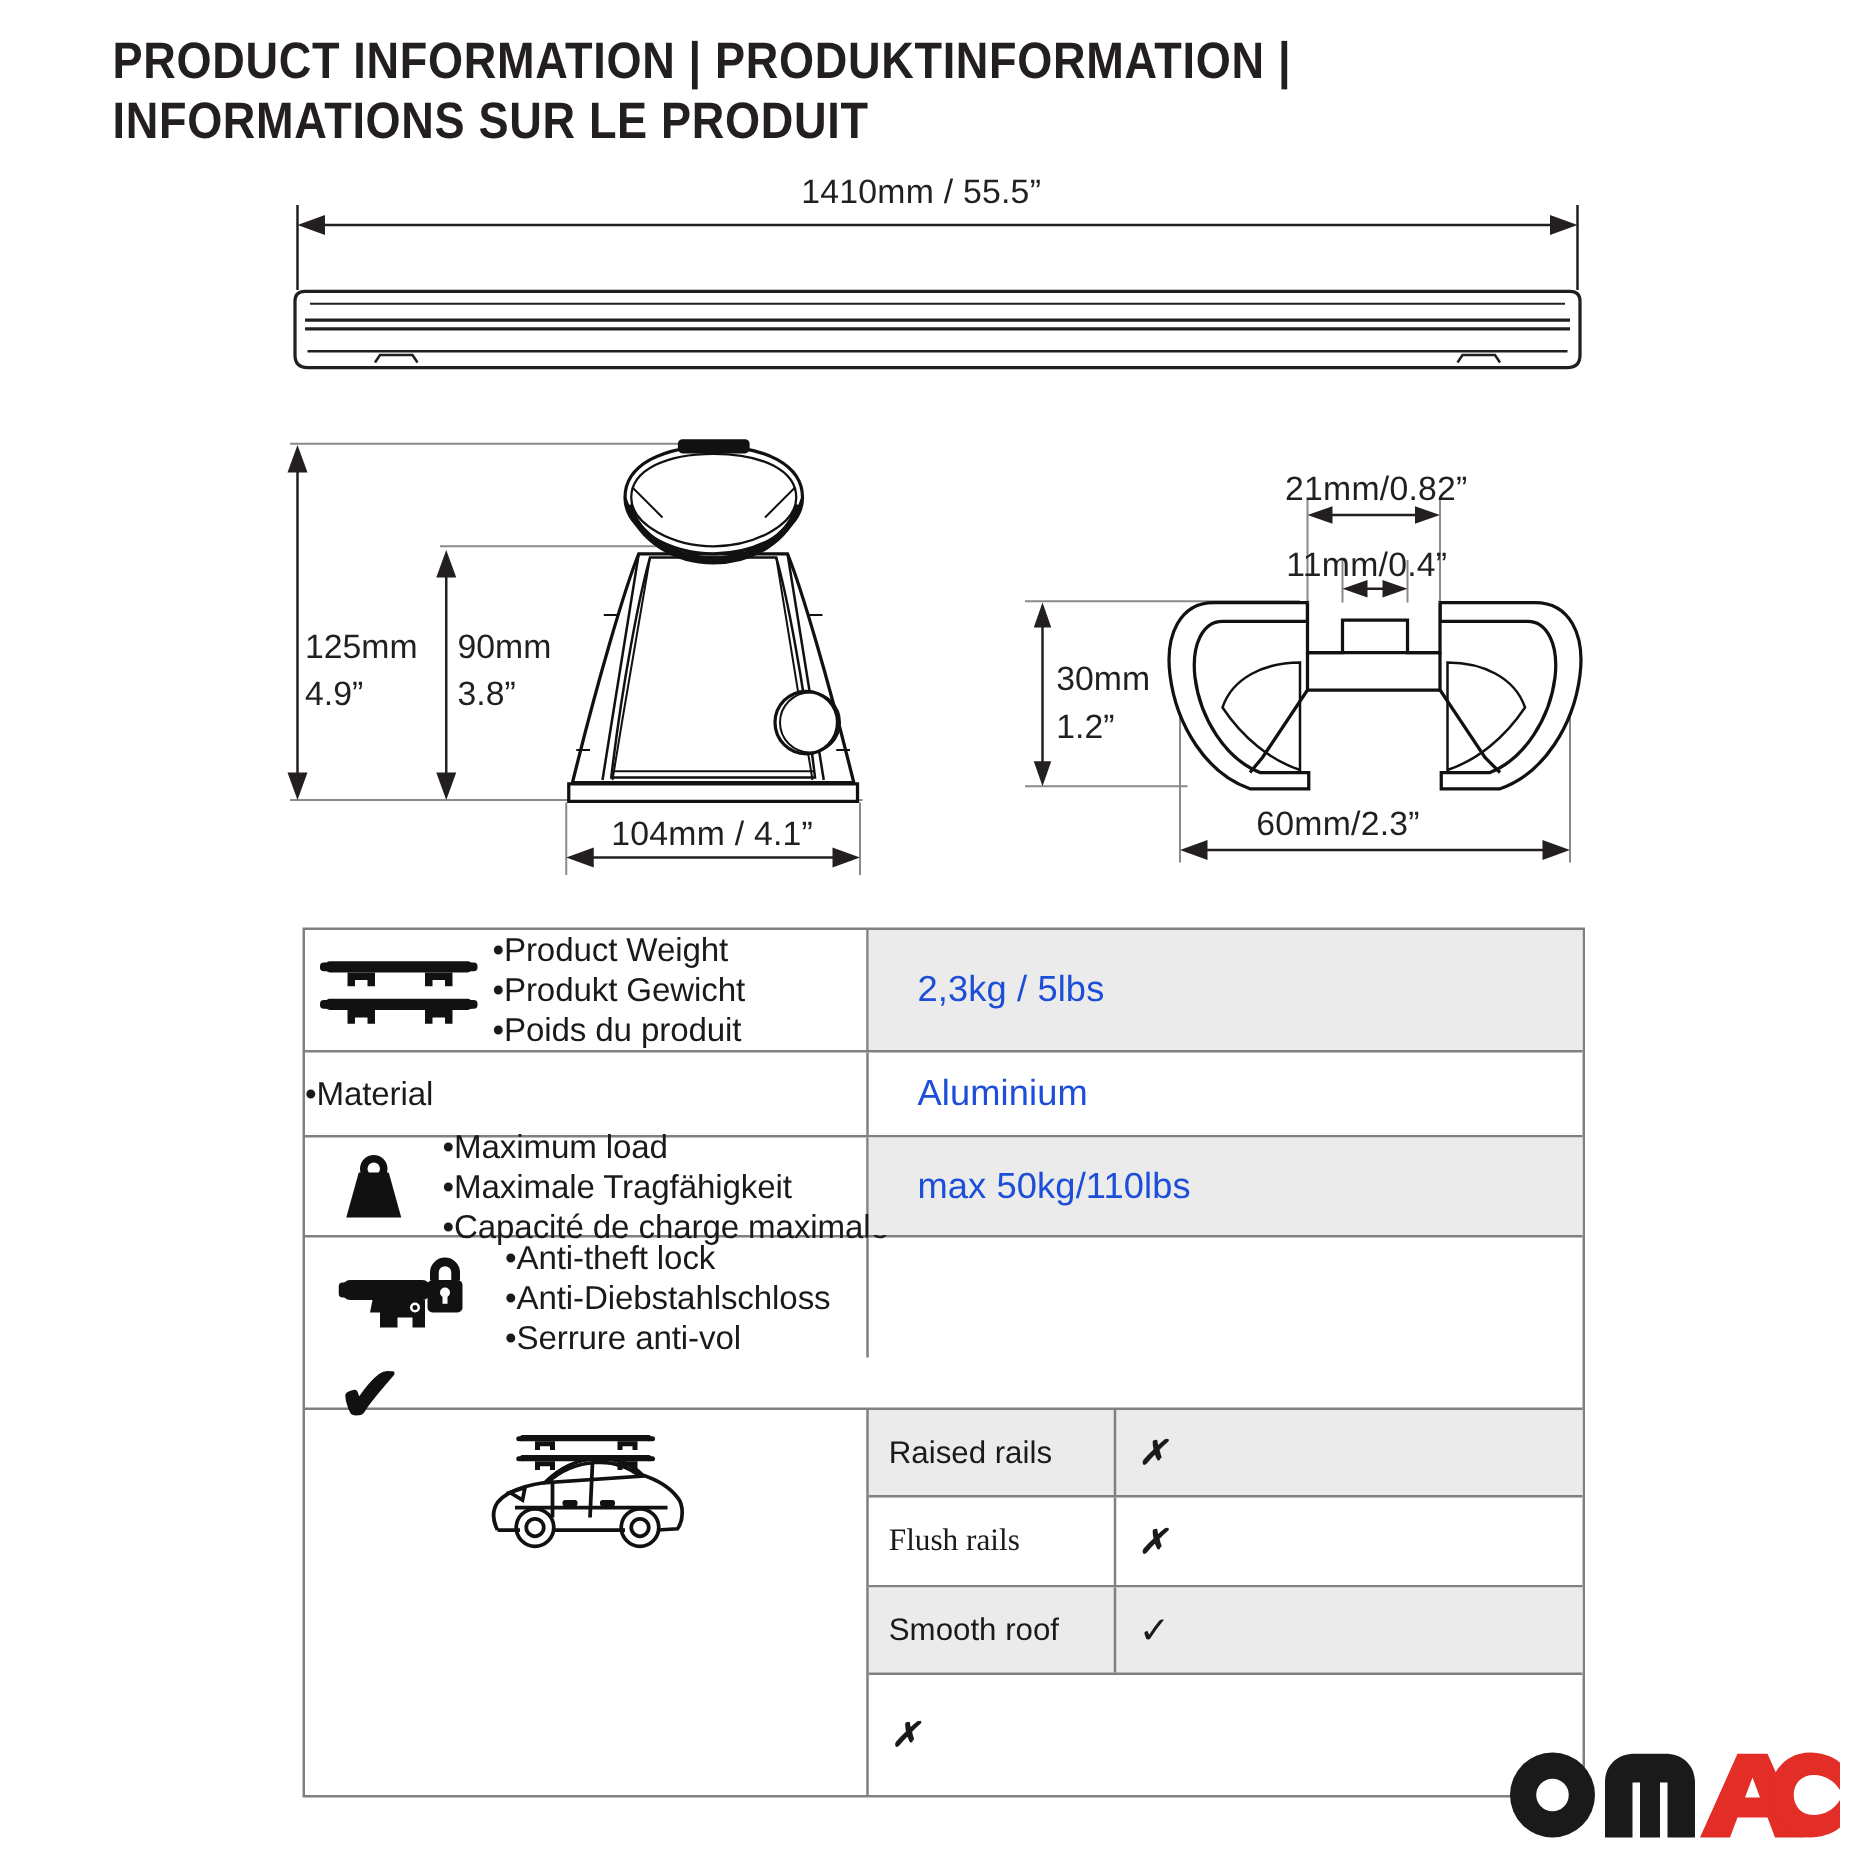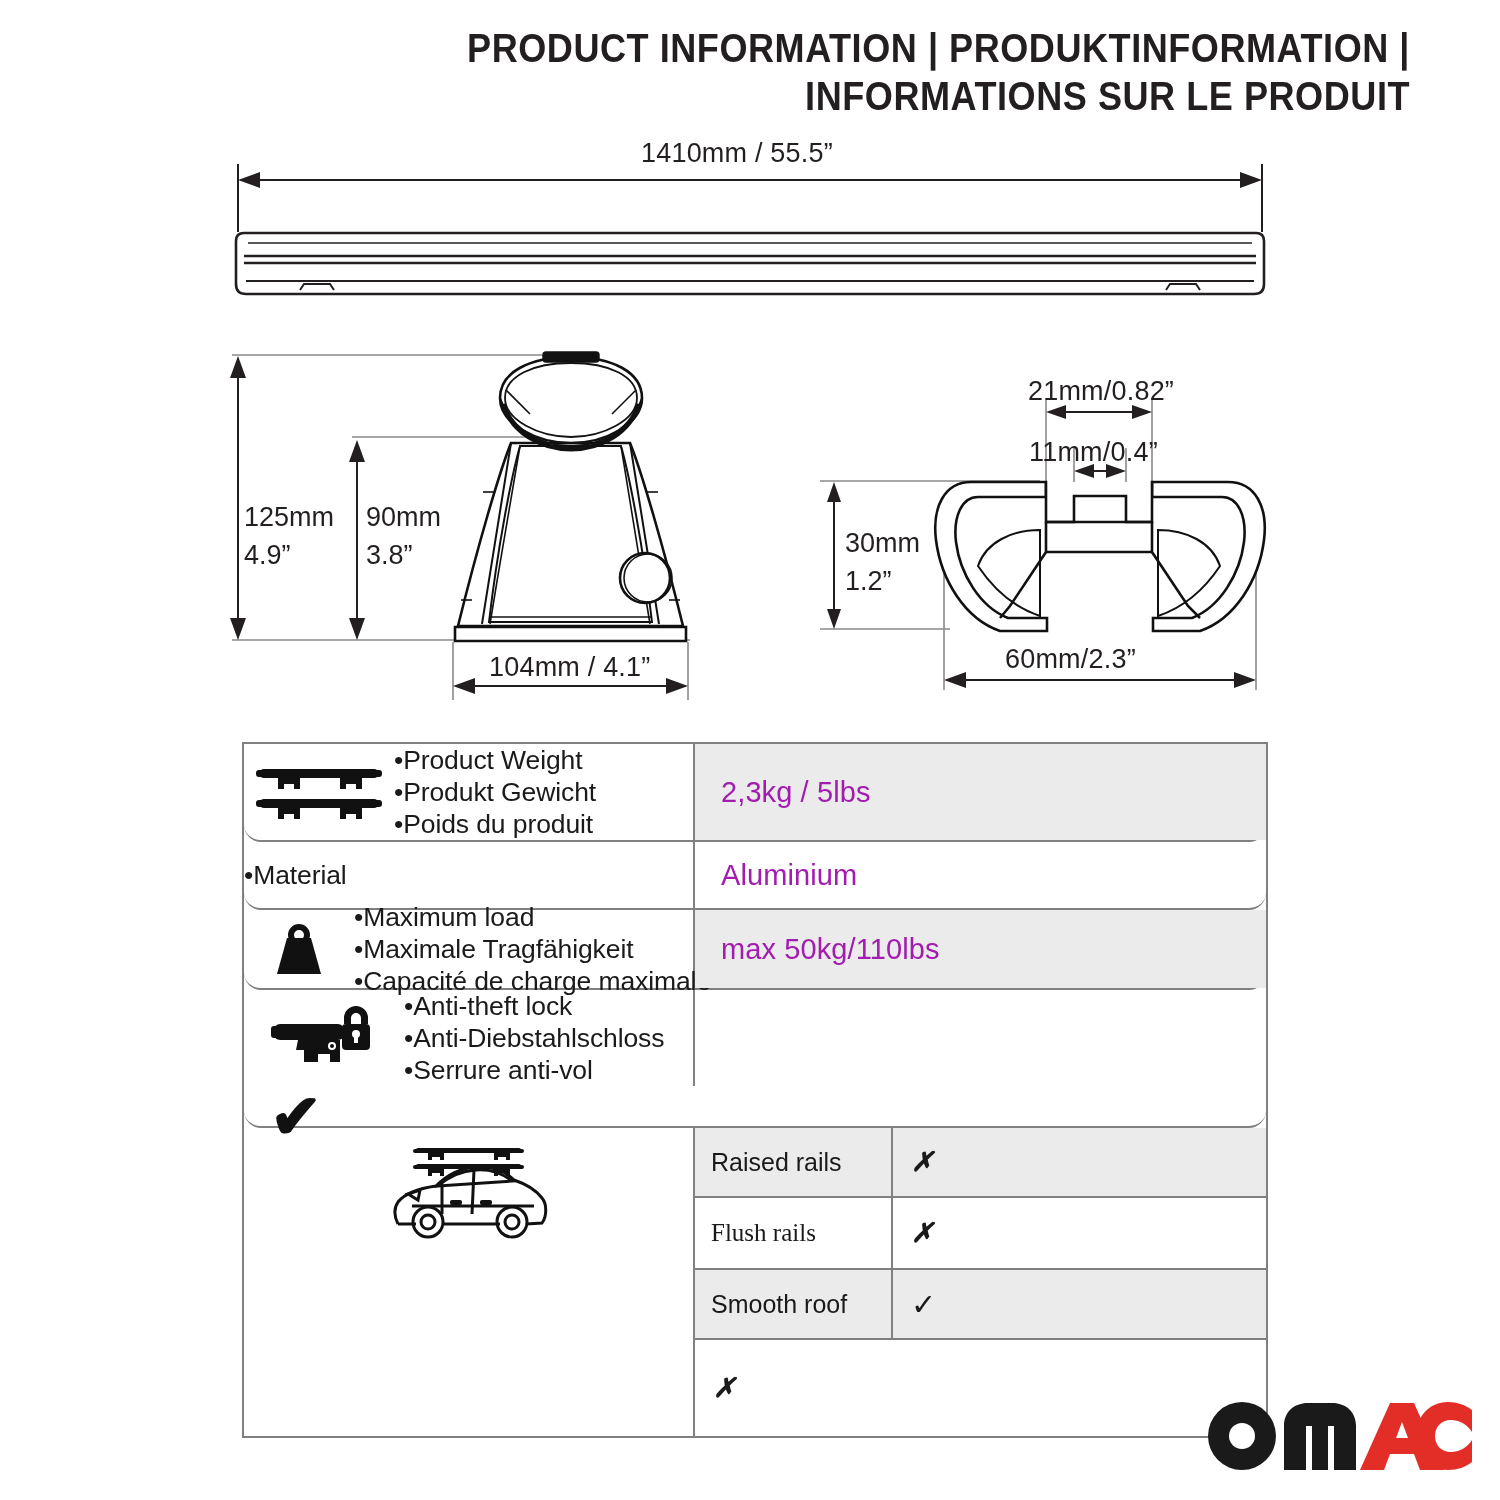--- a/index.html
+++ b/index.html
@@ -18,21 +18,21 @@
     background: #ffffff;
     overflow: hidden;
   }
 
   
   .title-block {
     position: absolute;
     left: 0;
     top: 24px;
     width: 1500px;
-    text-align: right;
+    text-align: left;
   }
   .title-line {
     font-family: "Liberation Sans", sans-serif;
     font-weight: bold;
     font-size: 41px;
     letter-spacing: 0.6px;
     line-height: 48px;
     color: #231f20;
     transform: scaleX(0.88);
   }
@@ -69,21 +69,20 @@
     top: 742px;
     width: 1026px;
     border: 2px solid #808080;
     box-sizing: border-box;
     border-collapse: collapse;
   }
   .trow {
     display: flex;
     border-bottom: 2px solid #808080;
     box-sizing: border-box;
-    border-radius: 17px;
   }
   .trow:last-child { border-bottom: none; }
   .tcell-left {
     width: 451px;
     box-sizing: border-box;
     border-right: 2px solid #808080;
     display: flex;
     align-items: center;
     padding: 0;
   }
@@ -97,22 +96,23 @@
   .shade { background: #ebebeb; }
   .labels {
     font-size: 26.5px;
     line-height: 32px;
     color: #1a1a1a;
     white-space: pre;
     letter-spacing: -0.1px;
   }
   .value {
     font-size: 29px;
-    color: #a21caf;
+    color: #1d4ed8;
     letter-spacing: 0.1px;
+    margin-left: 13px;
   }
   .icon-wrap {
     width: 150px;
     min-width: 150px;
     display: flex;
     align-items: center;
     justify-content: center;
   }
 
   

